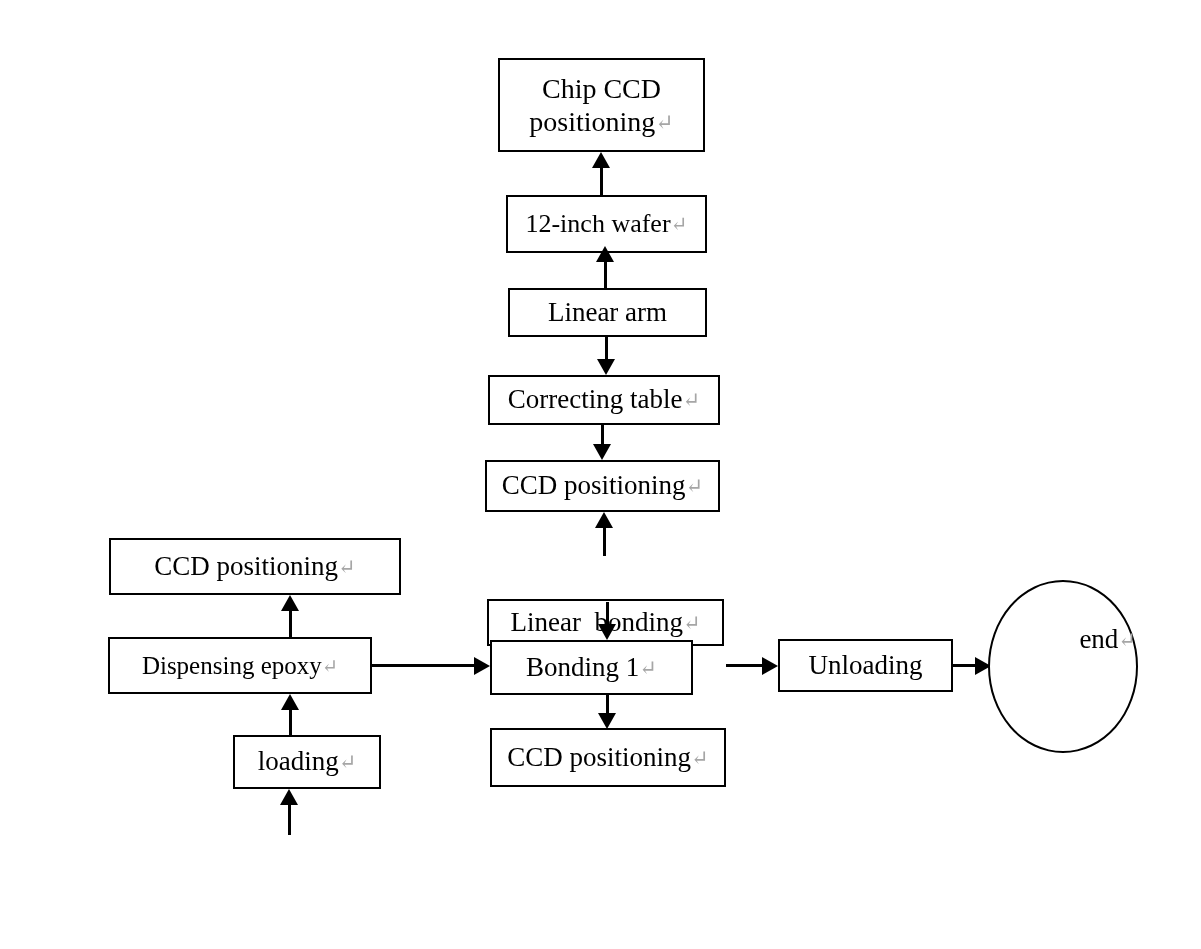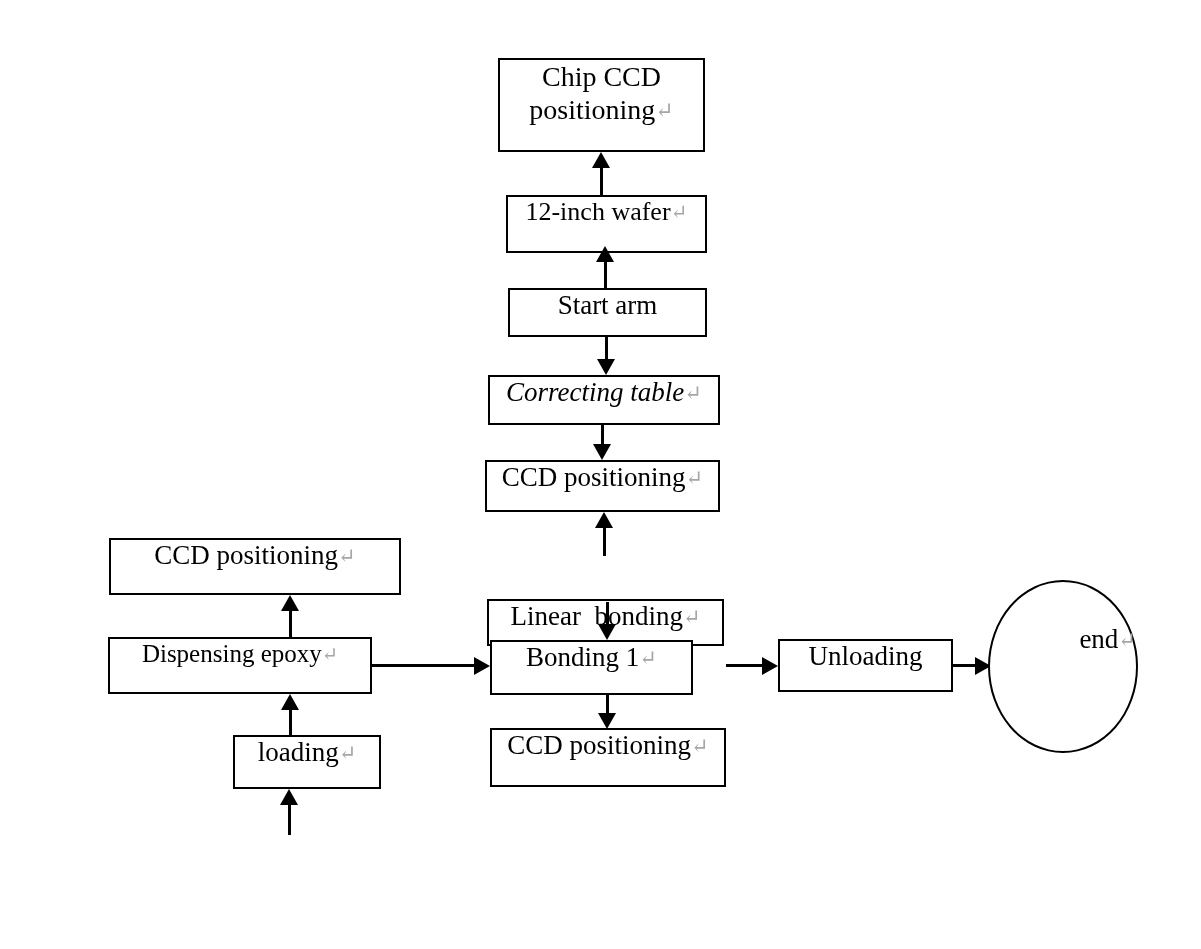--- a/index.html
+++ b/index.html
@@ -14,20 +14,21 @@
     background: #ffffff;
     overflow: hidden;
     font-family: "Liberation Serif", "DejaVu Serif", serif;
   }
   .node {
     position: absolute;
     box-sizing: border-box;
     border: 2px solid #000000;
     background: #ffffff;
     display: flex;
+    align-items: center;
     justify-content: center;
     text-align: center;
     color: #000000;
     line-height: 1.18;
     white-space: pre;
   }
   .node .lbl { display: block; }
   .ret {
     color: #a6a6a6;
     font-size: 0.78em;
@@ -87,27 +88,27 @@
   <div class="arrow arrow-up" style="left:592px; top:152px;"></div>
 
   <div class="node" style="left:506px; top:195px; width:201px; height:58px; font-size:26px;">
     <span><span>12-inch wafer</span><span class="ret">↵</span></span>
   </div>
 
   <div class="edge v-line" style="left:604px; top:260px; height:29px;"></div>
   <div class="arrow arrow-up" style="left:596px; top:246px;"></div>
 
   <div class="node" style="left:508px; top:288px; width:199px; height:49px; font-size:27px;">
-    <span><span>Start arm</span><span class="ret"></span></span>
+    <span><span>Linear arm</span><span class="ret"></span></span>
   </div>
 
   <div class="edge v-line" style="left:605px; top:337px; height:24px;"></div>
   <div class="arrow arrow-down" style="left:597px; top:359px;"></div>
 
-  <div class="node" style="left:488px; top:375px; width:232px; height:50px; font-size:27px;font-style:italic;">
+  <div class="node" style="left:488px; top:375px; width:232px; height:50px; font-size:27px;">
     <span><span>Correcting table</span><span class="ret">↵</span></span>
   </div>
 
   <div class="edge v-line" style="left:601px; top:425px; height:21px;"></div>
   <div class="arrow arrow-down" style="left:593px; top:444px;"></div>
 
   <div class="node" style="left:485px; top:460px; width:235px; height:52px; font-size:27px;">
     <span><span>CCD positioning</span><span class="ret">↵</span></span>
   </div>
 

